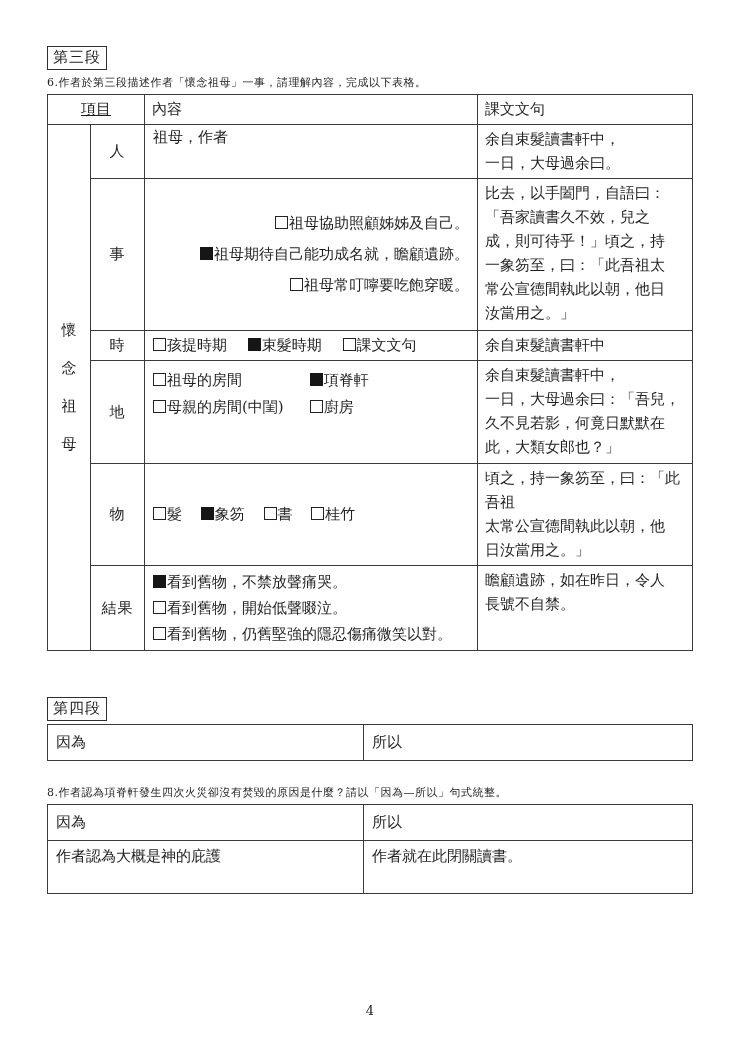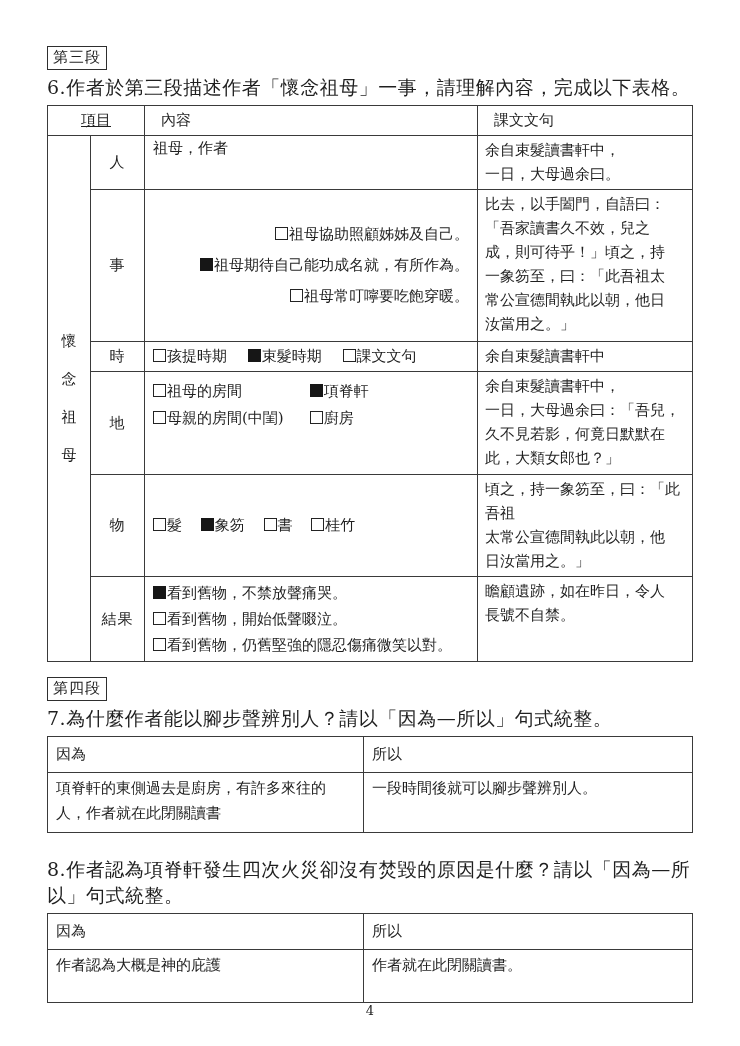--- a/index.html
+++ b/index.html
@@ -13,32 +13,32 @@
   .page { padding:46px 47px 0 47px; }
 
   .seg-tag {
     display:inline-block;
     border:1px solid #2e2e2e;
     padding:1px 5px 2px 5px;
     font-size:15px;
     letter-spacing:1px;
   }
   .question {
-    font-size:19px;
+    font-size:11px;
     margin-top:5px;
     margin-bottom:4px;
     letter-spacing:0.5px;
   }
 
   table { border-collapse:collapse; table-layout:fixed; }
   td, th { border:1px solid #3a3a3a; font-size:15px; font-weight:normal; }
 
   
   .t1 { width:645px; }
-  .t1 th { text-align:left; padding:3px 16px; height:30px; }
+  .t1 th { text-align:left; padding:3px 7px; height:30px; }
   .t1 th.item-h { text-align:center; padding:3px 0;text-decoration:underline; }
   .t1 .vcell { text-align:center; vertical-align:middle; }
   .t1 .vstack { display:flex; flex-direction:column; align-items:center; gap:19px; }
   .t1 .lbl { text-align:center; vertical-align:middle; letter-spacing:1px; }
   .t1 .content { padding:3px 8px; }
   .t1 .quote { padding:2px 6px 3px 7px; vertical-align:top; line-height:24px; white-space:pre-line; }
   .va-top { vertical-align:top; }
   .va-mid { vertical-align:middle; }
 
   .opt { white-space:nowrap; }
@@ -62,21 +62,21 @@
   .obj-opts .opt { margin-right:14px; }
 
   
   .t2 { width:645px; margin-top:3px; }
   .t2 th { text-align:left; padding:8px 8px; height:27px; }
   .t2 td { padding:3px 8px; vertical-align:top; line-height:25px; white-space:pre-line; }
   .t2 .c-because { width:316px; }
   .t7 .body-row td { height:60px; }
   .t8 .body-row td { height:53px; }
 
-  .sec4 { margin-top:15px; }
+  .sec4 { margin-top:46px; }
   .q8 { margin-top:24px; }
 
   .page-num {
     position:absolute;
     bottom:28px; left:0; right:0;
     text-align:center;
     font-size:13px;
     font-family:"DejaVu Serif","Liberation Serif",serif;
   }
 </style>
@@ -115,21 +115,21 @@
         <td class="lbl">人</td>
         <td class="content va-top">祖母，作者</td>
         <td class="quote">余自束髮讀書軒中，
 一日，大母過余曰。</td>
       </tr>
 
       <tr style="height:152px">
         <td class="lbl">事</td>
         <td class="content va-mid stack-loose">
           <div class="opt"><span class="checkbox"></span><span>祖母協助照顧姊姊及自己。</span></div>
-          <div class="opt"><span class="checkbox checked"></span><span>祖母期待自己能功成名就，有所作為。</span></div>
+          <div class="opt"><span class="checkbox checked"></span><span>祖母期待自己能功成名就，瞻顧遺跡。</span></div>
           <div class="opt"><span class="checkbox"></span><span>祖母常叮嚀要吃飽穿暖。</span></div>
         </td>
         <td class="quote">比去，以手闔門，自語曰：
 「吾家讀書久不效，兒之
 成，則可待乎！」頃之，持
 一象笏至，曰：「此吾祖太
 常公宣德間執此以朝，他日
 汝當用之。」</td>
       </tr>
 
@@ -184,37 +184,31 @@
         </td>
         <td class="quote">瞻顧遺跡，如在昨日，令人
 長號不自禁。</td>
       </tr>
     </tbody>
       </table>
   </div>
 
   <div class="sec4">
     <span class="seg-tag">第四段</span>
-    <div class="question">7.為什麼作者能以腳步聲辨別人？請以「因為—所以」句式統整。</div>
 
     <table class="t2 t7">
       <colgroup>
           <col class="c-because" style="width:316px">
           <col style="width:329px">
         </colgroup>
       <tbody>
           <tr>
         <th>因為</th>
         <th>所以</th>
       </tr>
-      <tr class="body-row">
-        <td>項脊軒的東側過去是廚房，有許多來往的
-人，作者就在此閉關讀書</td>
-        <td>一段時間後就可以腳步聲辨別人。</td>
-      </tr>
     </tbody>
       </table>
 
     <div class="question q8">8.作者認為項脊軒發生四次火災卻沒有焚毀的原因是什麼？請以「因為—所以」句式統整。</div>
 
     <table class="t2 t8">
       <colgroup>
           <col class="c-because" style="width:316px">
           <col style="width:329px">
         </colgroup>

